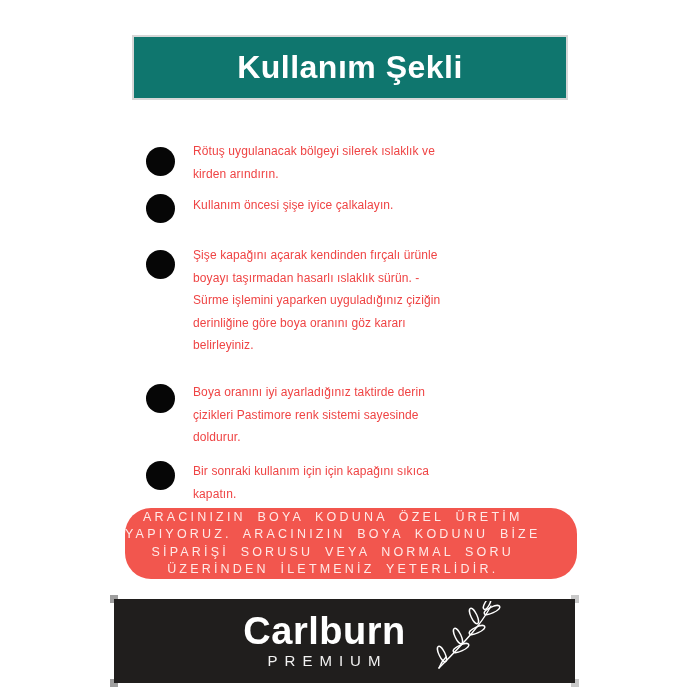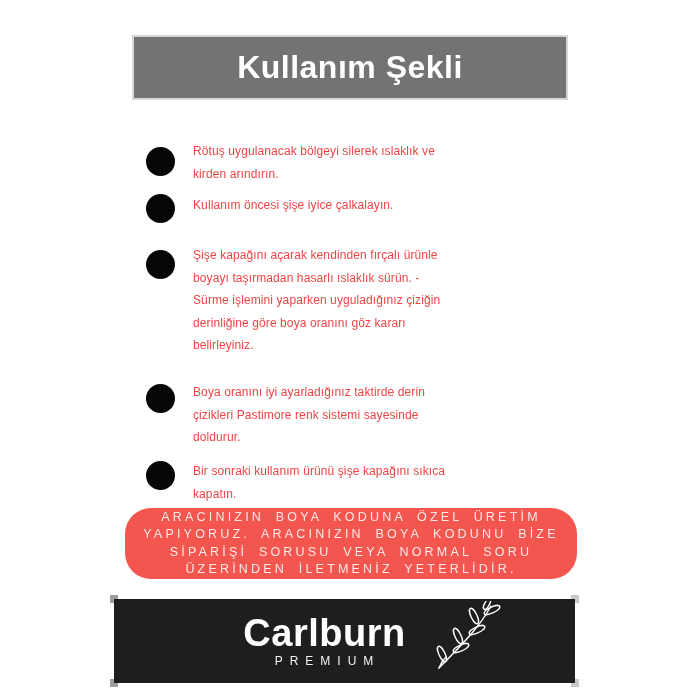--- a/index.html
+++ b/index.html
@@ -2,47 +2,47 @@
 <html><head>
 <meta charset="utf-8">
 <style>
   * { margin:0; padding:0; box-sizing:border-box; }
   html,body { width:700px; height:700px; background:#ffffff; overflow:hidden;
               font-family:"Liberation Sans", sans-serif; }
   .canvas { position:relative; width:700px; height:700px; background:#ffffff; }
 
   
   .header { position:absolute; left:132px; top:35px; width:436px; height:65px;
-            background:#737373; border:2px solid #d7d7d7;
+            background:#0f766e; border:2px solid #d7d7d7;
             display:flex; align-items:center; justify-content:center; }
   .header .title { color:#ffffff; font-size:32px; font-weight:bold; letter-spacing:0.5px; }
 
   
   .bullet-item { position:absolute; left:146px; width:400px; }
   .dot { position:absolute; left:0; width:29px; height:29px; border-radius:50%;
          background:#060606; }
   .btext { position:absolute; left:47px; top:4px; width:345px;
            font-size:12px; line-height:22.5px; color:#ef4444;
            white-space:pre-line; letter-spacing:0.1px; }
 
   
   .notice { position:absolute; left:125px; top:508px; width:452px; height:71px;
             background:#f2564e; border-radius:26px;
-            display:flex; align-items:center; justify-content:center; }
+            display:flex; align-items:center; }
   .notice .ntext { color:#ffe9e7; font-size:12.5px; line-height:17.5px;
                    letter-spacing:3.2px; word-spacing:5px; text-align:center;
                    white-space:pre-line; }
 
   
   .footer { position:absolute; left:114px; top:599px; width:461px; height:84px;
             background:#201e1d; display:flex; flex-direction:column;
             align-items:center; justify-content:center; }
   .brand { color:#ffffff; font-size:38px; font-weight:bold; letter-spacing:0.5px;
            margin-left:-40px; line-height:36px; }
-  .tagline { color:#f2f2f2; font-size:12px; letter-spacing:7px; margin-left:-34px;
+  .tagline { color:#f2f2f2; font-size:15px; letter-spacing:7px; margin-left:-34px;
              margin-top:3px; }
   .branch { position:absolute; left:318px; top:2px; width:70px; height:70px; }
 
   
   .handle { position:absolute; width:8px; height:8px; background:#9f9f9f; }
   .h-tl { left:110px; top:595px; }
   .h-tr { left:571px; top:595px; background:#c9c9c9; }
   .h-bl { left:110px; top:679px; }
   .h-br { left:571px; top:679px; background:#c9c9c9; }
 </style>
@@ -77,21 +77,21 @@
 
   <div class="bullet-item" style="top:377px;">
     <div class="dot" style="top:7px;"></div>
     <div class="btext">Boya oranını iyi ayarladığınız taktirde derin
 çizikleri Pastimore renk sistemi sayesinde
 doldurur.</div>
   </div>
 
   <div class="bullet-item" style="top:456px;">
     <div class="dot" style="top:5px;"></div>
-    <div class="btext">Bir sonraki kullanım ürünü şişe kapağını sıkıca
+    <div class="btext">Bir sonraki kullanım için için kapağını sıkıca
 kapatın.</div>
   </div>
 
   <div class="notice">
     <div class="ntext">ARACINIZIN BOYA KODUNA ÖZEL ÜRETİM
 YAPIYORUZ. ARACINIZIN BOYA KODUNU BİZE
 SİPARİŞİ SORUSU VEYA NORMAL SORU
 ÜZERİNDEN İLETMENİZ YETERLİDİR.</div>
   </div>
 

